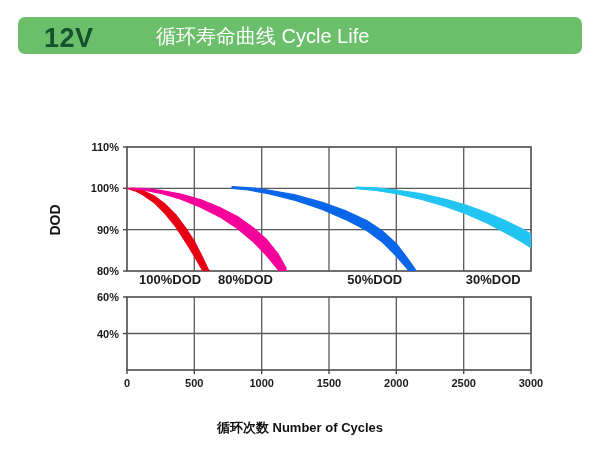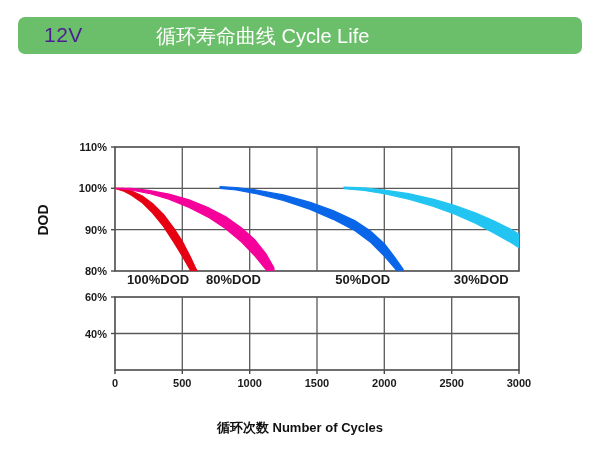--- a/index.html
+++ b/index.html
@@ -23,39 +23,39 @@
     width: 564px;
     height: 37px;
     background: #6cbf6a;
     border-radius: 7px;
     box-sizing: border-box;
   }
   #header-voltage {
     position: absolute;
     left: 26px;
     top: 6px;
-    font-size: 21px;
-    color: #4c1d95;
+    font-size: 27px;
+    color: #14532d;
     letter-spacing: 0.5px;
-    font-weight: 400;
+    font-weight: 700;
   }
   #header-title {
     position: absolute;
     left: 138px;
     top: 6px;
     font-size: 20px;
     color: #ffffff;
     font-weight: normal;
     white-space: nowrap;
   }
 
   
   #chart-area {
     position: absolute;
-    left: 0;
+    left: 12px;
     top: 60px;
     width: 552px;
     height: 330px;
   }
   #chart-svg {
     display: block;
   }
 
   .axis-tick-label {
     font-family: "Liberation Sans", sans-serif;

